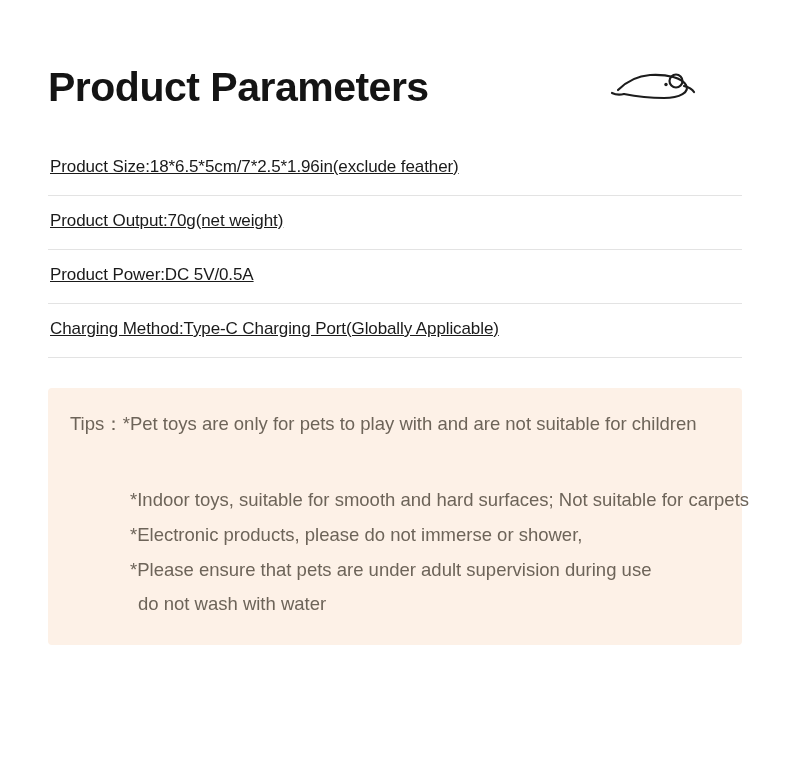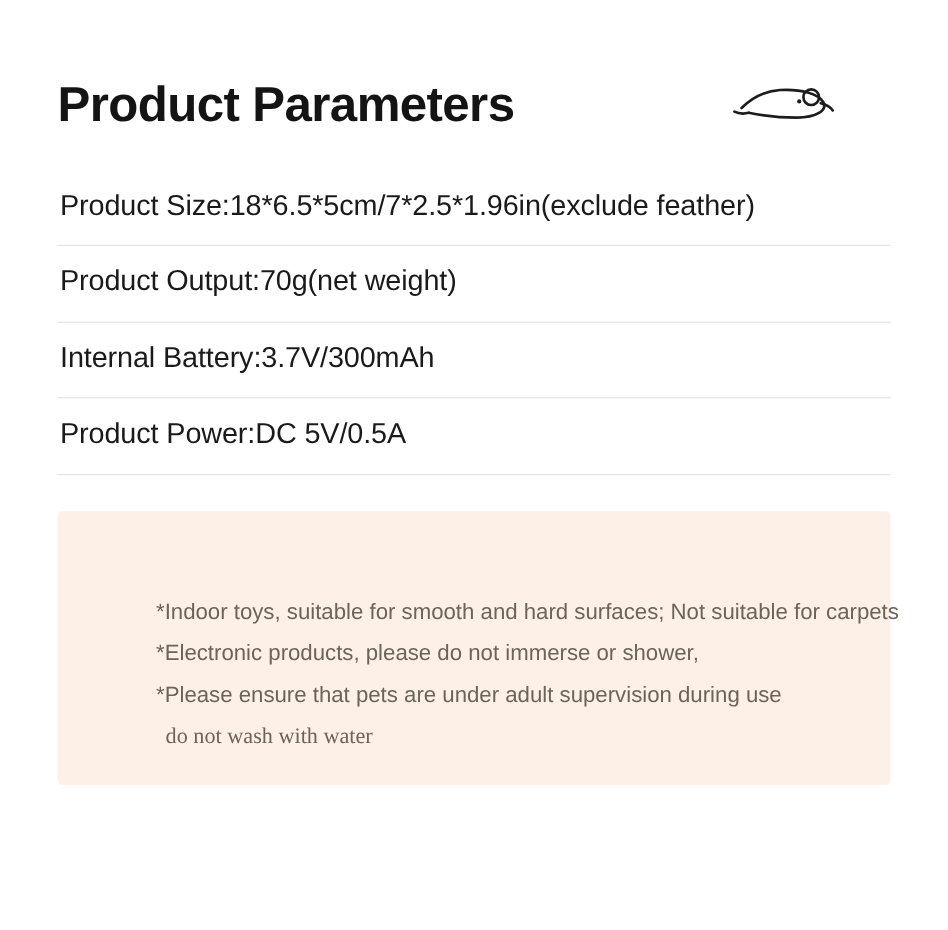--- a/index.html
+++ b/index.html
@@ -45,25 +45,26 @@
     flex: 0 0 auto;
   }
 
   
   .spec-list {
     margin-top: 26px;
   }
   .spec-row {
     padding: 14px 2px 16px 2px;
     border-bottom: 1px solid #e3e3e3;
-    font-size: 24px;
+    font-size: 17px;
     line-height: 1.35;
     color: #1a1a1a;
     letter-spacing: -0.1px;
     white-space: nowrap;
+    text-decoration: underline;
   }
   .spec-row:last-child {
     border-bottom: 1px solid #e3e3e3;
   }
 
   
   .tips-box {
     margin-top: 30px;
     background: #fdf1e7;
     border-radius: 4px;
@@ -88,21 +89,20 @@
   }
   .tips-rest {
     padding-left: 60px;
     margin-top: 48px;
   }
   .tips-rest .tips-item {
     margin-top: 6px;
   }
   .tips-cont {
     padding-left: 8px;
-    font-family: Liberation Serif, serif;
   }
 </style>
 </head>
 <body>
 
 <div class="page">
 
   <div class="header">
     <h1 class="page-title">Product Parameters</h1>
     <span class="mouse-icon">
@@ -114,25 +114,29 @@
           <circle cx="58" cy="22.5" r="1.7" fill="#1c1c1c" stroke="none"></circle>
           <path d="M76 24 C 80 25, 84 27, 86 30"></path>
         </g>
       </svg>
     </span>
   </div>
 
   <div class="spec-list">
     <div class="spec-row">Product Size:18*6.5*5cm/7*2.5*1.96in(exclude feather)</div>
     <div class="spec-row">Product Output:70g(net weight)</div>
-    <div class="spec-row">Internal Battery:3.7V/300mAh</div>
     <div class="spec-row">Product Power:DC 5V/0.5A</div>
+    <div class="spec-row">Charging Method:Type-C Charging Port(Globally Applicable)</div>
   </div>
 
   <div class="tips-box">
+    <div class="tips-first-line">
+      <span class="tips-label">Tips：</span>
+      <span class="tips-item">*Pet toys are only for pets to play with and are not suitable for children</span>
+    </div>
     <div class="tips-rest">
       <div class="tips-item">*Indoor toys, suitable for smooth and hard surfaces; Not suitable for carpets</div>
       <div class="tips-item">*Electronic products, please do not immerse or shower,</div>
       <div class="tips-item">*Please ensure that pets are under adult supervision during use</div>
       <div class="tips-item tips-cont">do not wash with water</div>
     </div>
   </div>
 
 </div>
 

